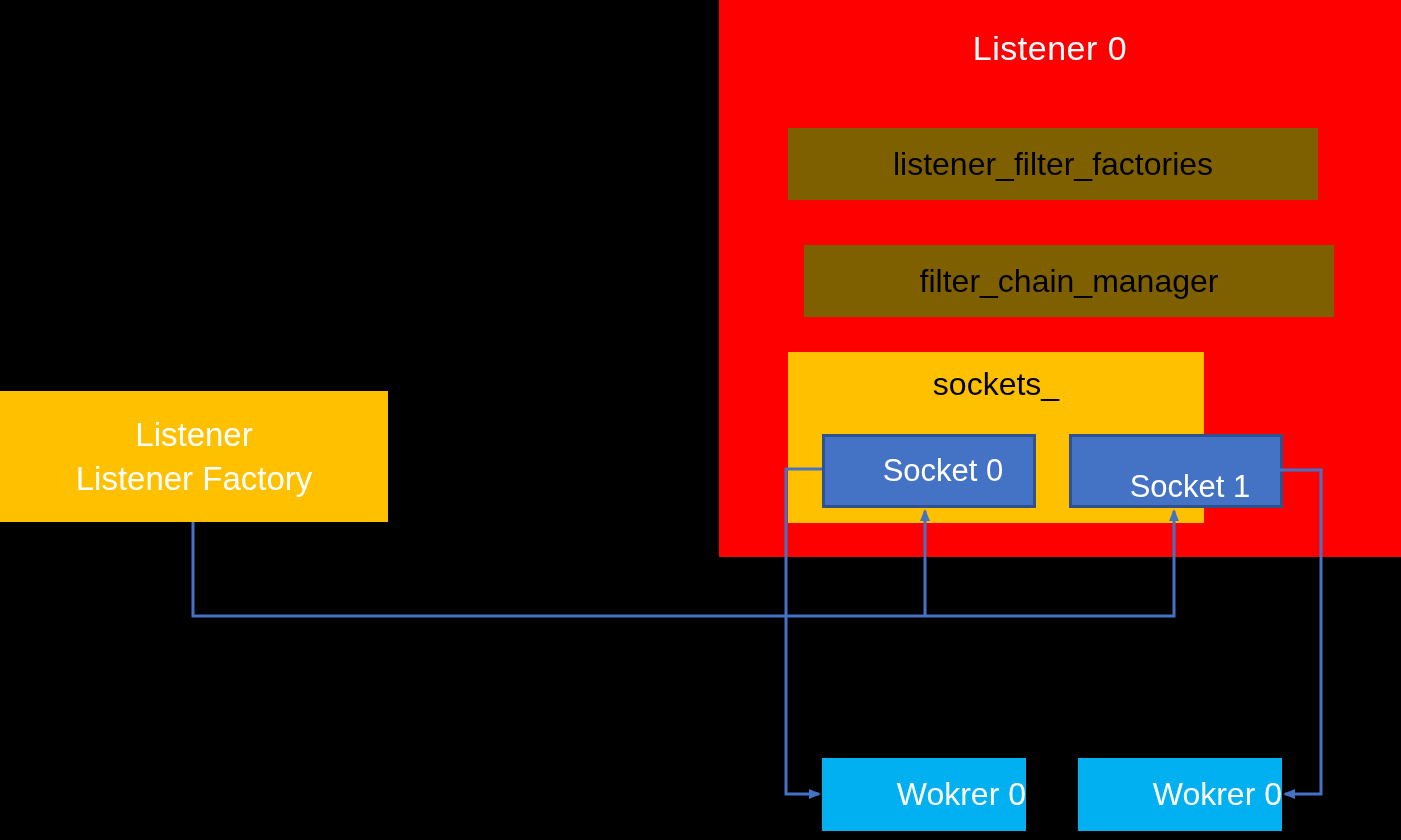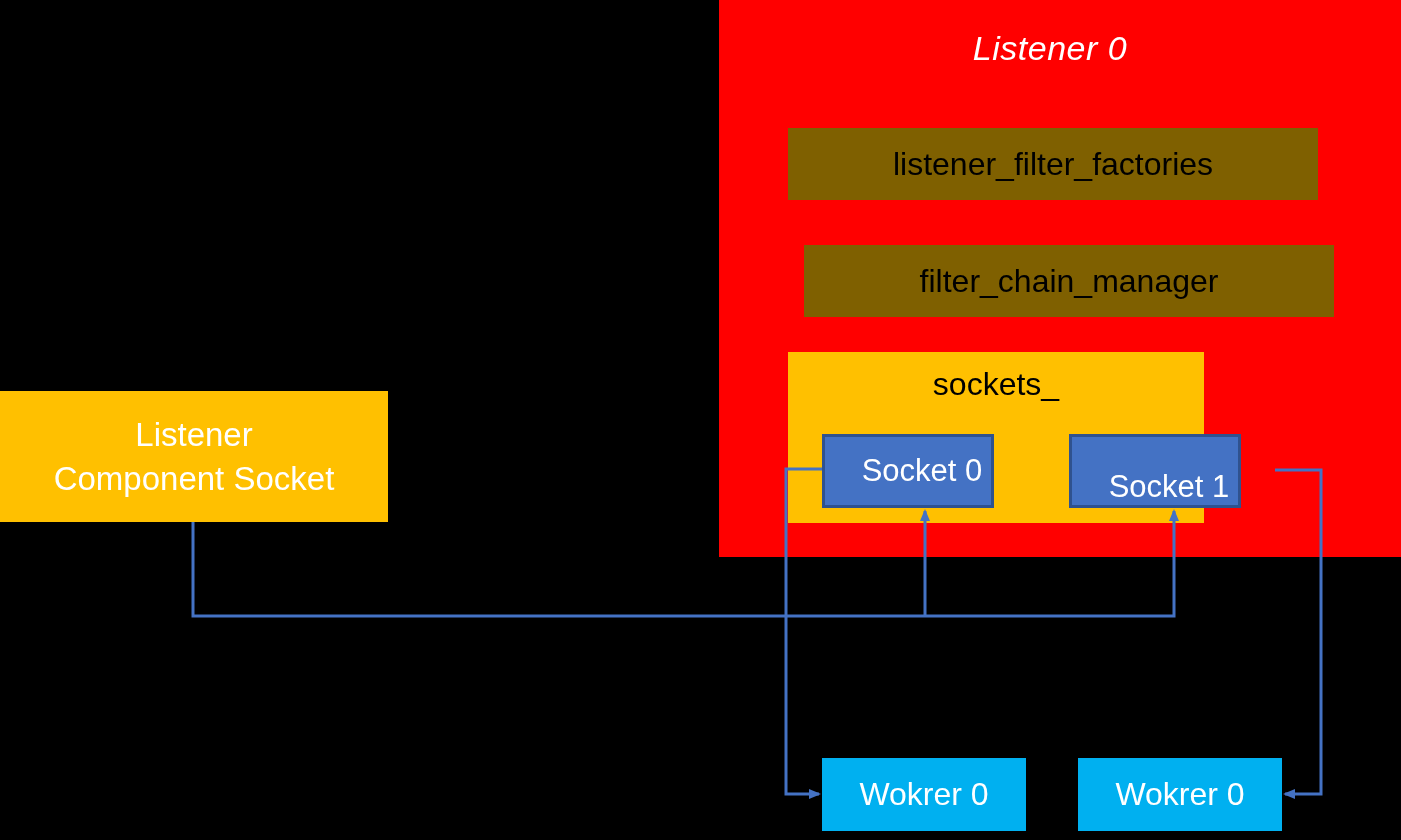--- a/index.html
+++ b/index.html
@@ -23,21 +23,20 @@
     left: 719px; top: 0; width: 682px; height: 557px;
     background: var(--listener_fill, #FF0000);
   }
   .listener-title {
     position: absolute;
     left: 788px; top: 26px; width: 524px; height: 44px;
     color: var(--light_text, #fff);
     font-size: 34px; line-height: 44px;
     text-align: center;
     letter-spacing: 0.5px;
-    font-style: italic;
   }
 
   
   .member {
     position: absolute;
     left: 788px; width: 530px; height: 72px;
     background: var(--member_fill, #7F6000);
     display: flex; align-items: center; justify-content: center;
     color: var(--member_text, #000);
     font-size: 32px;
@@ -53,21 +52,21 @@
   }
   .sockets-label {
     position: absolute;
     left: 0; top: 14px; width: 100%;
     text-align: center;
     color: var(--member_text, #000);
     font-size: 32px;
   }
   .socket {
     position: absolute;
-    top: 434px; width: 172px; height: 74px;
+    top: 434px; width: 214px; height: 74px;
     background: var(--socket_fill, #4472C4);
     border: 3px solid var(--socket_border, #2F528F);
     display: flex; align-items: center; justify-content: center;
     color: var(--light_text, #fff);
     font-size: 31px;
     padding-left: 28px;
   }
   .socket-0 { left: 822px; }
   .socket-1 { left: 1069px; align-items: flex-end; }
 
@@ -80,21 +79,21 @@
     color: var(--light_text, #fff);
     font-size: 33px; line-height: 44px;
     text-align: center;
   }
 
   
   .worker {
     position: absolute;
     top: 758px; width: 204px; height: 73px;
     background: var(--worker_fill, #00B0F0);
-    display: flex; align-items: center; justify-content: center;
+    display: flex; align-items: center; justify-content: flex-end;
     color: var(--light_text, #fff);
     font-size: 32px;
   }
   .worker-0 { left: 822px; }
   .worker-1 { left: 1078px; }
 
   
   .connectors {
     position: absolute;
     left: 0; top: 0; width: 1401px; height: 840px;
@@ -130,21 +129,21 @@
   <div class="socket socket-0">
     <span>Socket 0</span>
   </div>
 
   <div class="socket socket-1">
     <span>Socket 1</span>
   </div>
 
   <div class="factory-box">
     <div>Listener</div>
-    <div>Component Socket</div>
+    <div>Listener Factory</div>
   </div>
 
   <div class="worker worker-0">
     <span>Wokrer 0</span>
   </div>
 
   <div class="worker worker-1">
     <span>Wokrer 0</span>
   </div>
 

